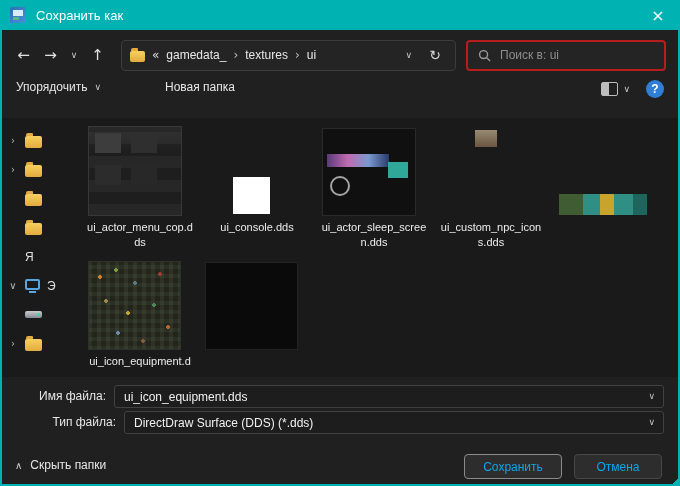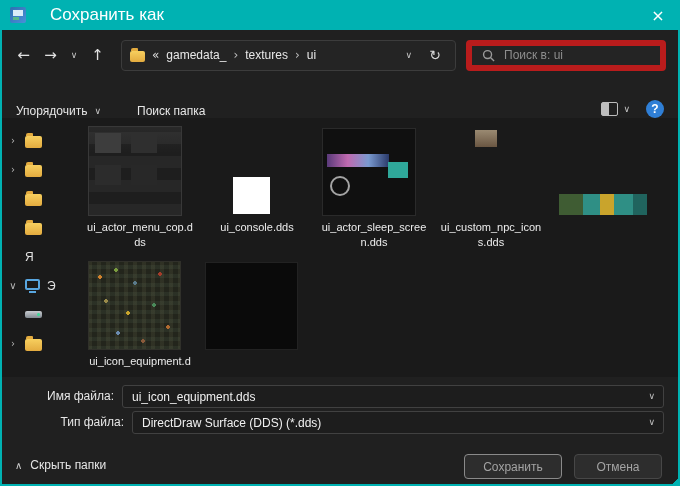--- a/index.html
+++ b/index.html
@@ -14,47 +14,47 @@
   .glyph { font-family:"DejaVu Sans",sans-serif; }
 
   
   .titlebar { position:absolute; top:-2px; left:-2px; right:-2px; height:30px;
     background:#00b2b2; display:flex; align-items:center; padding-left:10px; }
   .app-icon { width:16px; height:16px; border-radius:2px; flex:none;
     background:
       linear-gradient(#d9ecf8,#d9ecf8) 3px 3px/10px 6px no-repeat,
       linear-gradient(#57b88a,#57b88a) 3px 10px/6px 3px no-repeat,
       linear-gradient(135deg,#2e6fb0,#4a90d9); }
-  .win-title { margin-left:24px; color:#ffffff; font-size:17px; }
+  .win-title { margin-left:10px; color:#ffffff; font-size:13px; }
   .close-btn { margin-left:auto; width:44px; height:30px; display:flex; align-items:center;
     justify-content:center; color:#fff; font-size:16px; }
 
   
   .navbar { position:absolute; top:28px; left:0; right:0; height:50px;
     display:flex; align-items:center; padding:0 12px 0 8px; }
   .nav-btn { width:27px; height:28px; display:flex; align-items:center; justify-content:center;
     color:#e2e2e2; font-size:15px; border-radius:4px; flex:none; }
   .nav-btn.chev { width:20px; font-size:9px; color:#c9c9c9; }
   .addressbar { flex:1; height:31px; margin:0 10px; min-width:0;
     border:1px solid #3c3c3c; border-radius:4px; background:#242424;
     display:flex; align-items:center; padding:0 8px; gap:7px; }
   .crumb { color:#e8e8e8; white-space:nowrap; }
   .crumb-overflow { color:#dedede; }
   .sep { color:#bdbdbd; font-size:12px; }
   .addr-spacer { flex:1; }
   .addr-chev { font-size:9px; color:#c9c9c9; padding:0 4px; }
   .refresh-btn { font-size:14px; color:#d8d8d8; width:24px; text-align:center; }
   .searchbox { width:200px; height:31px; flex:none;
-    border:6px solid #b91c1c; border-radius:4px; background:#242424;
+    border:2px solid #b91c1c; border-radius:4px; background:#242424;
     display:flex; align-items:center; padding:0 10px; gap:9px; }
   .search-ph { color:#8d8d8d; white-space:nowrap; overflow:hidden; }
 
   
   .toolbar { position:absolute; top:78px; left:0; right:0; height:38px;
-    display:flex; align-items:flex-end; padding:0 14px; }
+    display:flex; align-items:flex-start; padding:0 14px;gap:28px; }
   .tool-organize { display:flex; align-items:center; gap:7px; }
   .chev-sm { font-size:9px; color:#c9c9c9; }
   .tool-newfolder { margin-left:36px; }
   .tool-right { margin-left:auto; display:flex; align-items:center; gap:16px; }
   .view-group { display:flex; align-items:center; gap:5px; }
   .view-ico { width:17px; height:14px; border:1px solid #bdbdbd; border-radius:2px;
     background:linear-gradient(90deg,#bdbdbd 0 7px, transparent 7px); }
   .help-btn { width:18px; height:18px; border-radius:50%; background:#2f7fd6; color:#fff;
     display:flex; align-items:center; justify-content:center; font-size:12px; font-weight:bold; }
 
@@ -122,35 +122,35 @@
       radial-gradient(circle 3px at 66px 44px,#4a8a5a 60%,transparent 61%),
       radial-gradient(circle 3px at 80px 66px,#b06a30 60%,transparent 61%),
       radial-gradient(circle 3px at 30px 72px,#6a8ab0 60%,transparent 61%),
       radial-gradient(circle 3px at 55px 80px,#8a5a3a 60%,transparent 61%),
       repeating-linear-gradient(90deg, rgba(140,140,100,0.12) 0 4px, transparent 4px 9px),
       repeating-linear-gradient(0deg, rgba(80,100,80,0.18) 0 4px, transparent 4px 9px),
       #23251c; }
   .t-nv { width:93px; height:88px; background:#0a0a0a; box-shadow:inset 0 0 0 1px #222; }
 
   
-  .fieldrow { position:absolute; left:8px; right:0; height:23px; }
+  .fieldrow { position:absolute; left:0; right:0; height:23px; }
   .row-name { top:383px; }
   .row-type { top:409px;margin-left:10px; }
   .fld-label { position:absolute; left:0; width:104px; text-align:right; line-height:23px; }
   .combo { position:absolute; left:112px; right:14px; top:0; height:23px;
     border:1px solid #414141; border-radius:3px; background:#1d1d1d;
     display:flex; align-items:center; padding:0 26px 0 9px; }
   .combo-text { white-space:nowrap; overflow:hidden; color:#f0f0f0; }
   .combo-chev { position:absolute; right:8px; top:0; line-height:21px; font-size:9px; color:#c0c0c0; }
 
   
   .hide-folders { position:absolute; left:13px; top:456px; display:flex; align-items:center; gap:8px; }
   .hide-glyph { font-size:10px; color:#cfcfcf; }
   .btn { position:absolute; top:452px; height:25px; border-radius:4px; background:#2d2d2d;
-    display:flex; align-items:center; justify-content:center; color:#a3a3a3; }
+    display:flex; align-items:center; justify-content:center; color:#0ea5e9; }
   .btn-save { right:116px; width:98px; border:1px solid #8a8a8a; }
   .btn-cancel { right:16px; width:88px; border:1px solid #474747; }
 
   .grip { position:absolute; right:0; bottom:0; width:10px; height:10px;
     background:linear-gradient(315deg,#00b2b2 0 4px,transparent 4px); }
 </style>
 </head>
 <body>
 
 <div class="window">
@@ -187,21 +187,21 @@
       </svg>
       <span class="search-ph">Поиск в: ui</span>
     </div>
   </div>
 
   <div class="toolbar">
     <div class="tool-organize">
       <span>Упорядочить</span>
       <span class="chev-sm glyph">∨</span>
     </div>
-    <button class="tool-newfolder">Поиск папка</button>
+    <button class="tool-newfolder">Новая папка</button>
     <div class="tool-right">
       <div class="view-group">
         <span class="view-ico"></span>
         <span class="chev-sm glyph">∨</span>
       </div>
       <button class="help-btn">?</button>
     </div>
   </div>
 
   <div class="content">

